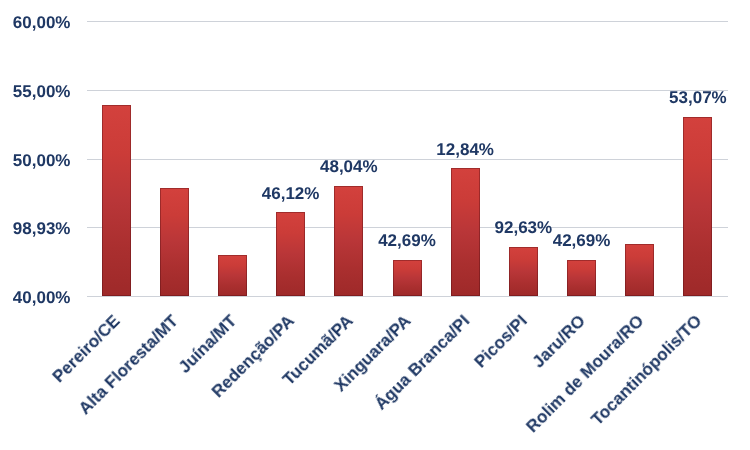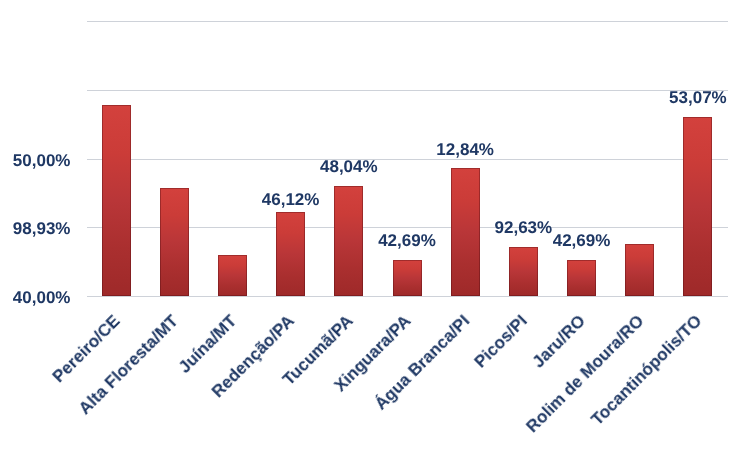--- a/index.html
+++ b/index.html
@@ -37,34 +37,36 @@
 
     <div class="gridline" style="top: 296px; left: 87px; width: 641px; background: rgb(206, 210, 217);"></div>
     <div class="gridline" style="top: 227px; left: 87px; width: 641px; background: rgb(206, 210, 217);"></div>
     <div class="gridline" style="top: 159px; left: 87px; width: 641px; background: rgb(206, 210, 217);"></div>
     <div class="gridline" style="top: 90px; left: 87px; width: 641px; background: rgb(206, 210, 217);"></div>
     <div class="gridline" style="top: 21px; left: 87px; width: 641px; background: rgb(206, 210, 217);"></div>
 
     <div class="ytick" style="top:288px">40,00%</div>
     <div class="ytick" style="top:219.25px">98,93%</div>
     <div class="ytick" style="top:150.5px">50,00%</div>
+    <div class="ytick" style="top:81.75px">55,00%</div>
+    <div class="ytick" style="top:13px">60,00%</div>
 
     <div class="bar" style="left: 101.591px; top: 104.825px; width: 29px; height: 191.675px; background-image: linear-gradient(rgb(211, 65, 61) 0%, rgb(203, 60, 56) 25%, rgb(185, 54, 56) 50%, rgb(170, 47, 47) 75%, rgb(158, 41, 41) 100%);"></div>
     <div class="bar" style="left: 159.773px; top: 188.425px; width: 29px; height: 108.075px; background-image: linear-gradient(rgb(211, 65, 61) 0%, rgb(203, 60, 56) 25%, rgb(185, 54, 56) 50%, rgb(170, 47, 47) 75%, rgb(158, 41, 41) 100%);"></div>
     <div class="bar" style="left: 217.955px; top: 255.387px; width: 29px; height: 41.1125px; background-image: linear-gradient(rgb(211, 65, 61) 0%, rgb(203, 60, 56) 25%, rgb(185, 54, 56) 50%, rgb(170, 47, 47) 75%, rgb(158, 41, 41) 100%);"></div>
     <div class="bar" style="left: 276.136px; top: 212.35px; width: 29px; height: 84.15px; background-image: linear-gradient(rgb(211, 65, 61) 0%, rgb(203, 60, 56) 25%, rgb(185, 54, 56) 50%, rgb(170, 47, 47) 75%, rgb(158, 41, 41) 100%);"></div>
     <div class="bar" style="left: 334.318px; top: 185.95px; width: 29px; height: 110.55px; background-image: linear-gradient(rgb(211, 65, 61) 0%, rgb(203, 60, 56) 25%, rgb(185, 54, 56) 50%, rgb(170, 47, 47) 75%, rgb(158, 41, 41) 100%);"></div>
     <div class="bar" style="left: 392.5px; top: 259.512px; width: 29px; height: 36.9875px; background-image: linear-gradient(rgb(211, 65, 61) 0%, rgb(203, 60, 56) 25%, rgb(185, 54, 56) 50%, rgb(170, 47, 47) 75%, rgb(158, 41, 41) 100%);"></div>
     <div class="bar" style="left: 450.682px; top: 168.075px; width: 29px; height: 128.425px; background-image: linear-gradient(rgb(211, 65, 61) 0%, rgb(203, 60, 56) 25%, rgb(185, 54, 56) 50%, rgb(170, 47, 47) 75%, rgb(158, 41, 41) 100%);"></div>
     <div class="bar" style="left: 508.864px; top: 246.863px; width: 29px; height: 49.6375px; background-image: linear-gradient(rgb(211, 65, 61) 0%, rgb(203, 60, 56) 25%, rgb(185, 54, 56) 50%, rgb(170, 47, 47) 75%, rgb(158, 41, 41) 100%);"></div>
     <div class="bar" style="left: 567.045px; top: 259.512px; width: 29px; height: 36.9875px; background-image: linear-gradient(rgb(211, 65, 61) 0%, rgb(203, 60, 56) 25%, rgb(185, 54, 56) 50%, rgb(170, 47, 47) 75%, rgb(158, 41, 41) 100%);"></div>
     <div class="bar" style="left: 625.227px; top: 244.112px; width: 29px; height: 52.3875px; background-image: linear-gradient(rgb(211, 65, 61) 0%, rgb(203, 60, 56) 25%, rgb(185, 54, 56) 50%, rgb(170, 47, 47) 75%, rgb(158, 41, 41) 100%);"></div>
     <div class="bar" style="left: 683.409px; top: 116.787px; width: 29px; height: 179.713px; background-image: linear-gradient(rgb(211, 65, 61) 0%, rgb(203, 60, 56) 25%, rgb(185, 54, 56) 50%, rgb(170, 47, 47) 75%, rgb(158, 41, 41) 100%);"></div>
 
-    <div class="dlabel" style="left: 230.636px; top: 190px;">46,12%</div>
+    <div class="dlabel" style="left: 230.636px; top: 184px;">46,12%</div>
     <div class="dlabel" style="left: 288.818px; top: 157.45px;">48,04%</div>
     <div class="dlabel" style="left: 347px; top: 231.012px;">42,69%</div>
     <div class="dlabel" style="left: 405.182px; top: 139.575px;">12,84%</div>
     <div class="dlabel" style="left: 463.364px; top: 218.363px;">92,63%</div>
     <div class="dlabel" style="left: 521.545px; top: 231.012px;">42,69%</div>
     <div class="dlabel" style="left: 637.909px; top: 88.2875px;">53,07%</div>
 
     <div class="xlabel" style="right: 626.909px;">Pereiro/CE</div>
     <div class="xlabel" style="right: 568.727px;">Alta Floresta/MT</div>
     <div class="xlabel" style="right: 510.545px;">Juína/MT</div>

